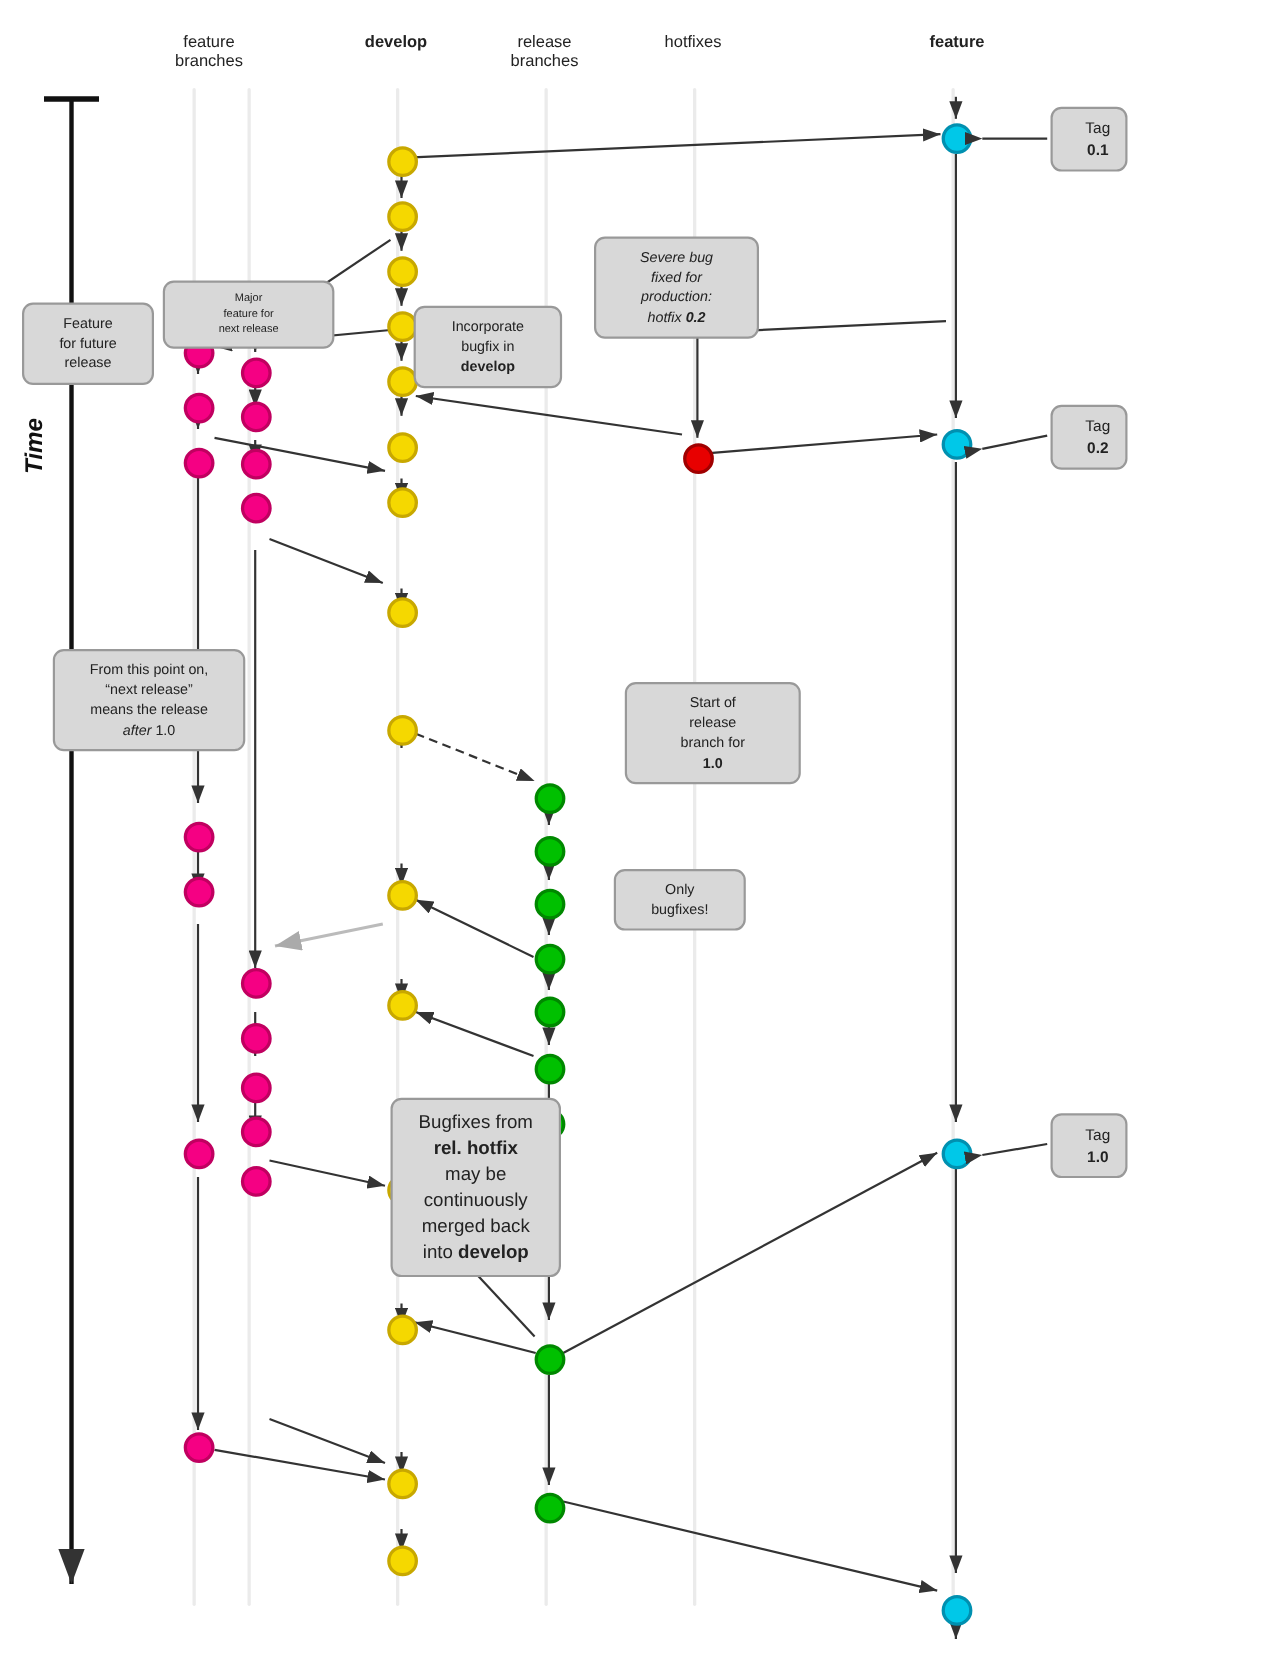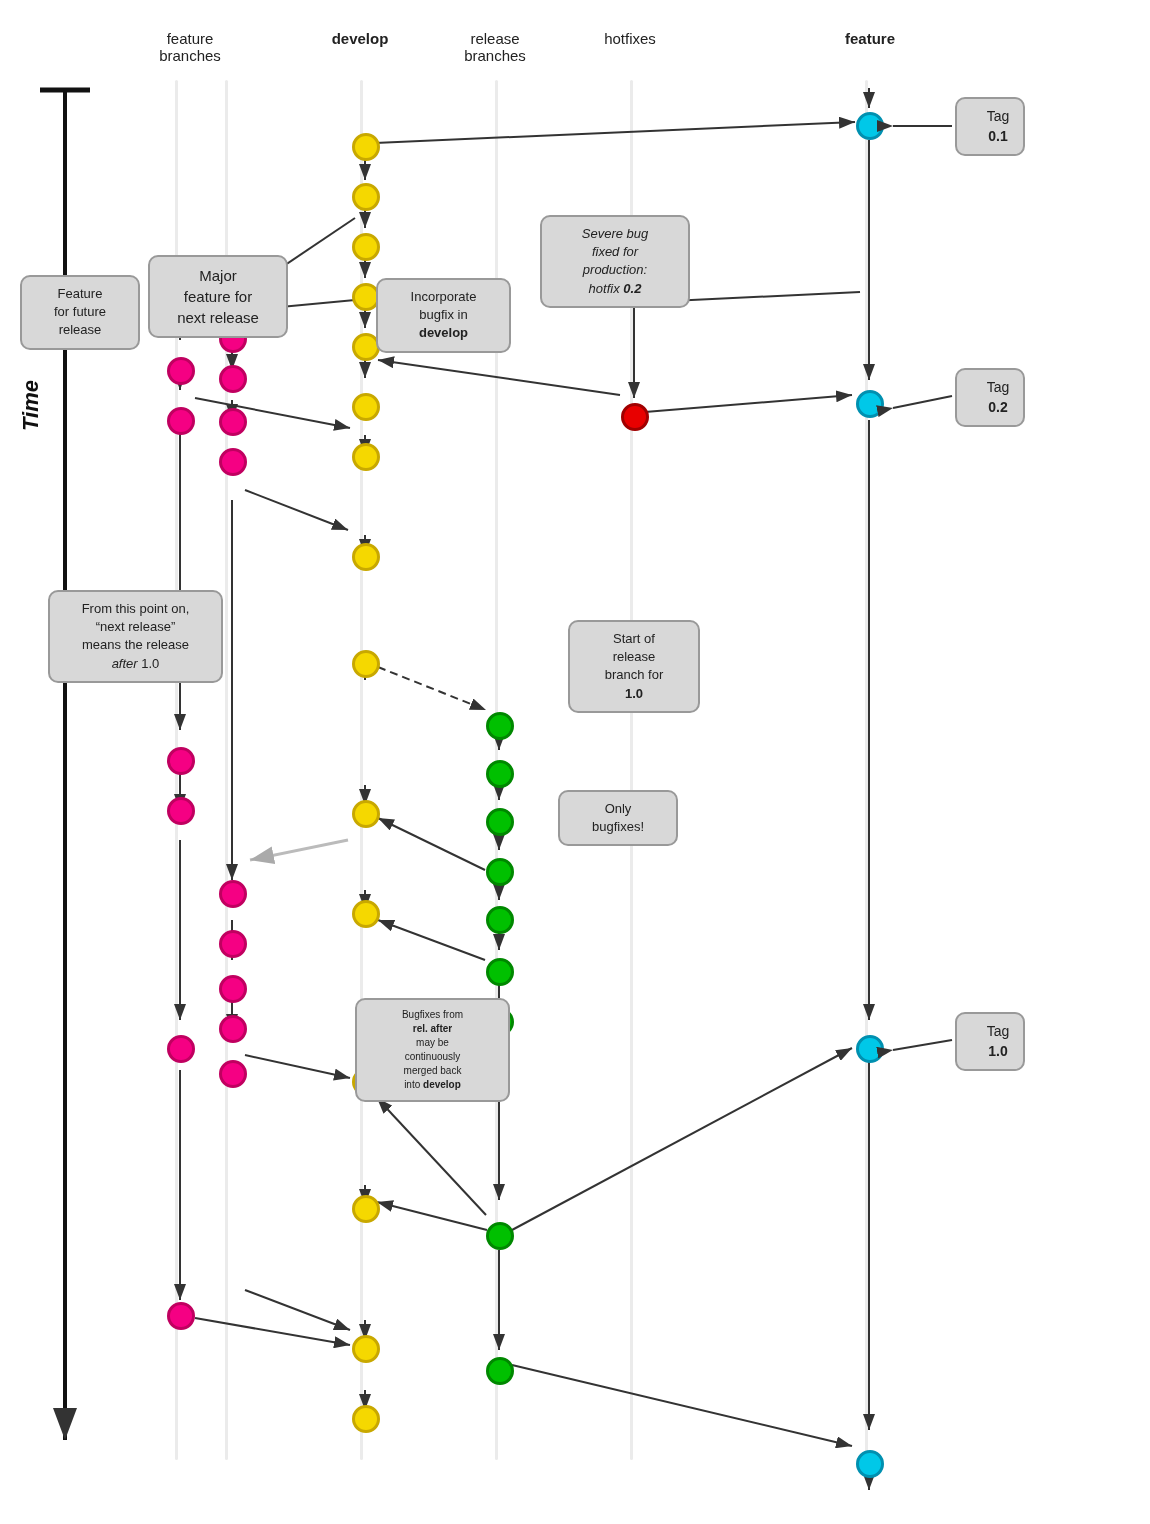--- a/index.html
+++ b/index.html
@@ -275,41 +275,41 @@
     </defs>
     <line x1="952" y1="126" x2="893" y2="126" stroke="#333" stroke-width="2" marker-end="url(#arr2)"></line>
     <line x1="952" y1="396" x2="893" y2="408" stroke="#333" stroke-width="2" marker-end="url(#arr2)"></line>
     <line x1="952" y1="1040" x2="893" y2="1050" stroke="#333" stroke-width="2" marker-end="url(#arr2)"></line>
   </svg>
 
   <div class="label-box" style="left:20px; top:275px; width:120px; font-size:13px;">
     Feature<br>for future<br>release
   </div>
 
-  <div class="label-box" style="left:148px; top:255px; width:140px; font-size:15px;">
+  <div class="label-box" style="left:148px; top:255px; width:156px; font-size:10px;">
     Major<br>feature for<br>next release
   </div>
 
   <div class="label-box" style="left:540px; top:215px; width:150px; font-size:13px;font-style:italic;">
     Severe bug<br>fixed for<br>production:<br>hotfix <b>0.2</b>
   </div>
 
   <div class="label-box" style="left:376px; top:278px; width:135px; font-size:13px;">
     Incorporate<br>bugfix in<br><b>develop</b>
   </div>
 
   <div class="label-box" style="left:48px; top:590px; width:175px; font-size:13px;">
     From this point on,<br>“next release”<br>means the release<br><i>after</i> 1.0
   </div>
 
-  <div class="label-box" style="left:568px; top:620px; width:132px; font-size:13px;">
+  <div class="label-box" style="left:568px; top:620px; width:160px; font-size:13px;">
     Start of<br>release<br>branch for<br><b>1.0</b>
   </div>
 
   <div class="label-box" style="left:558px; top:790px; width:120px; font-size:13px;">
     Only<br>bugfixes!
   </div>
 
-  <div class="label-box" style="left:355px; top:998px; width:155px; font-size:10px;">
-    Bugfixes from<br><b>rel. after</b><br>may be<br>continuously<br>merged back<br>into <b>develop</b>
+  <div class="label-box" style="left:355px; top:998px; width:155px; font-size:17px;">
+    Bugfixes from<br><b>rel. hotfix</b><br>may be<br>continuously<br>merged back<br>into <b>develop</b>
   </div>
 
 </div>
 
 </body></html>

